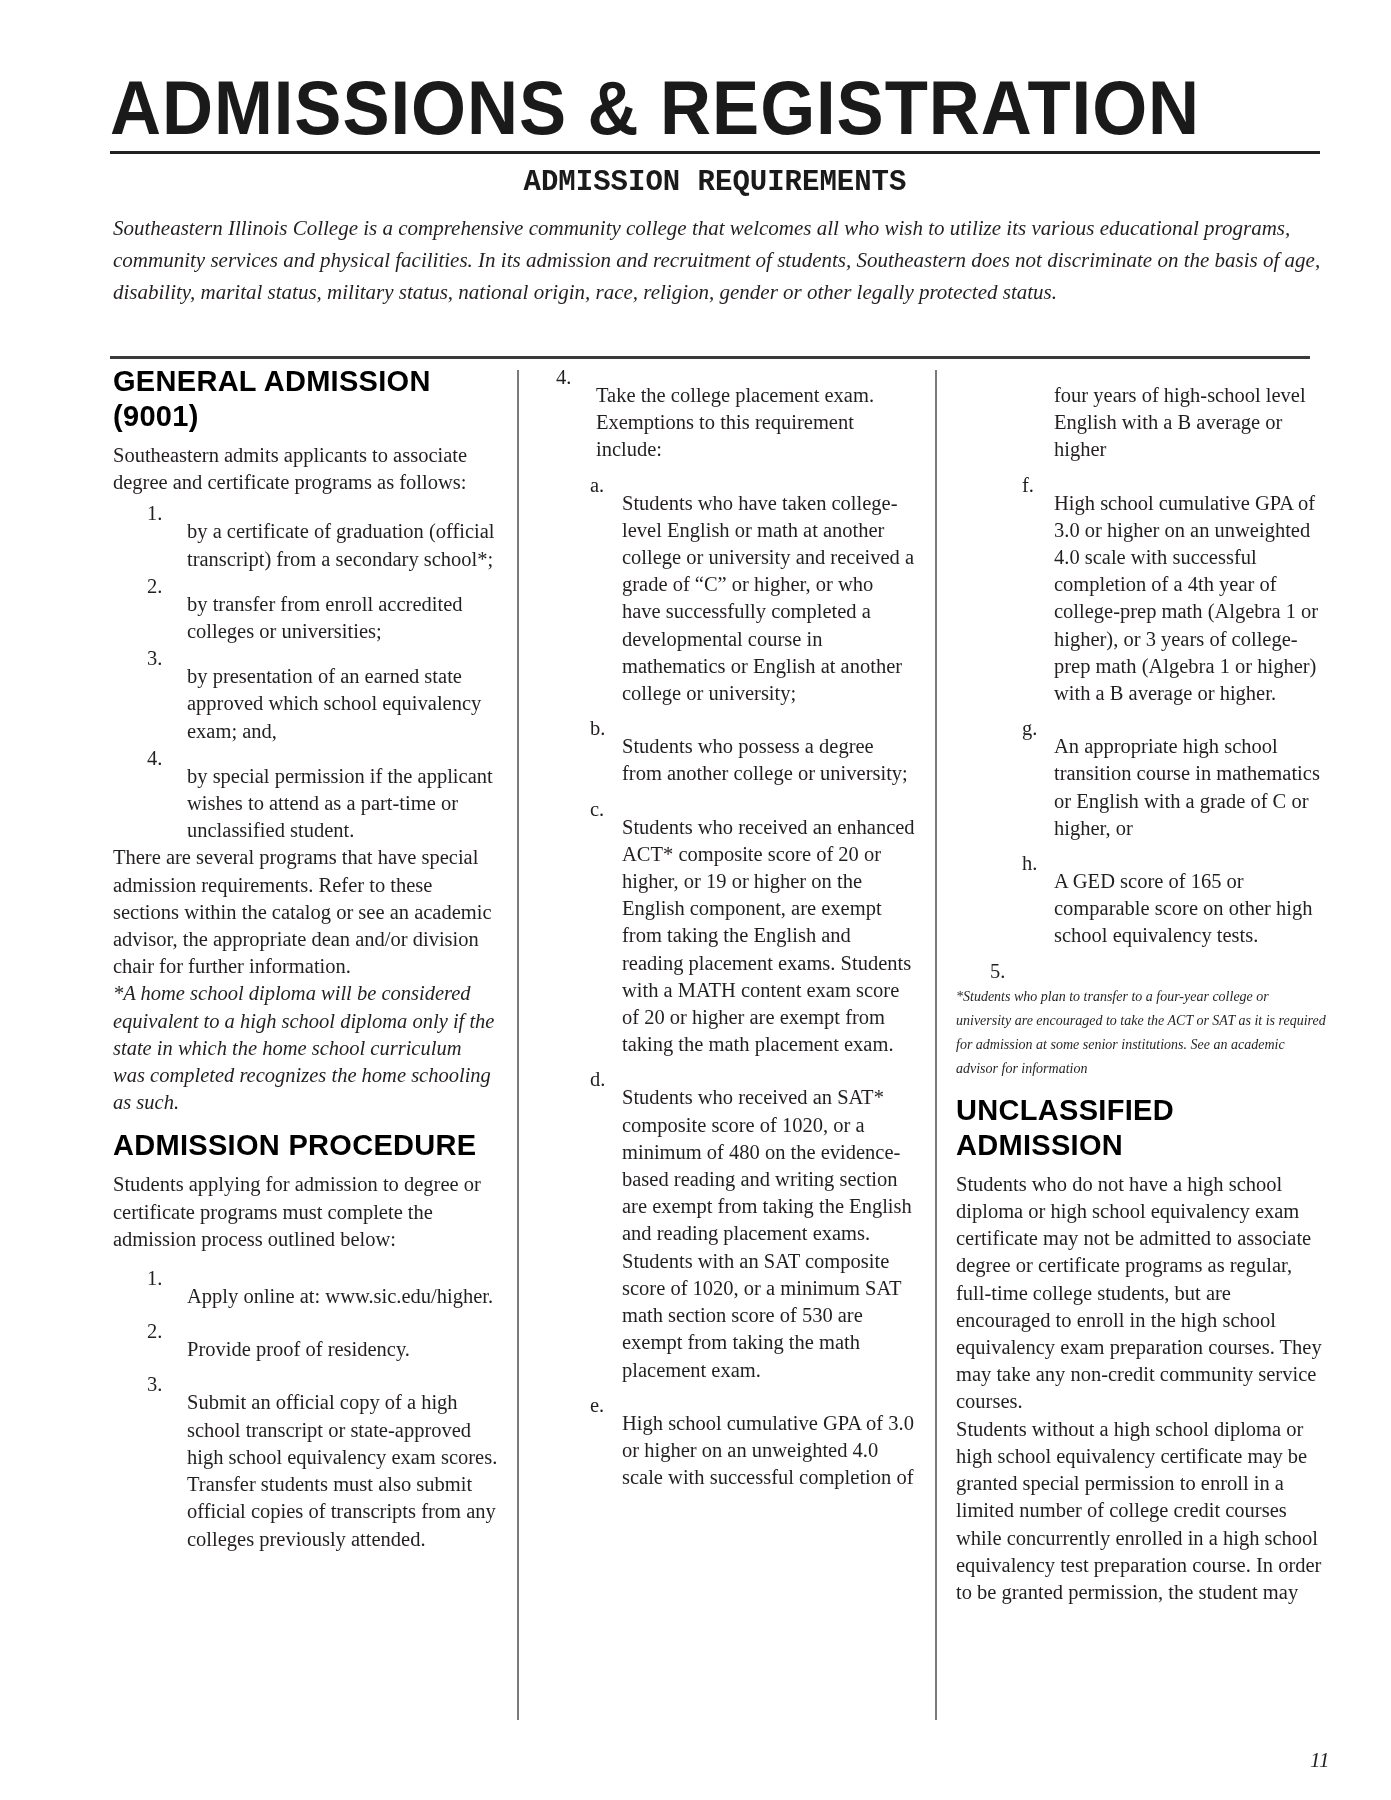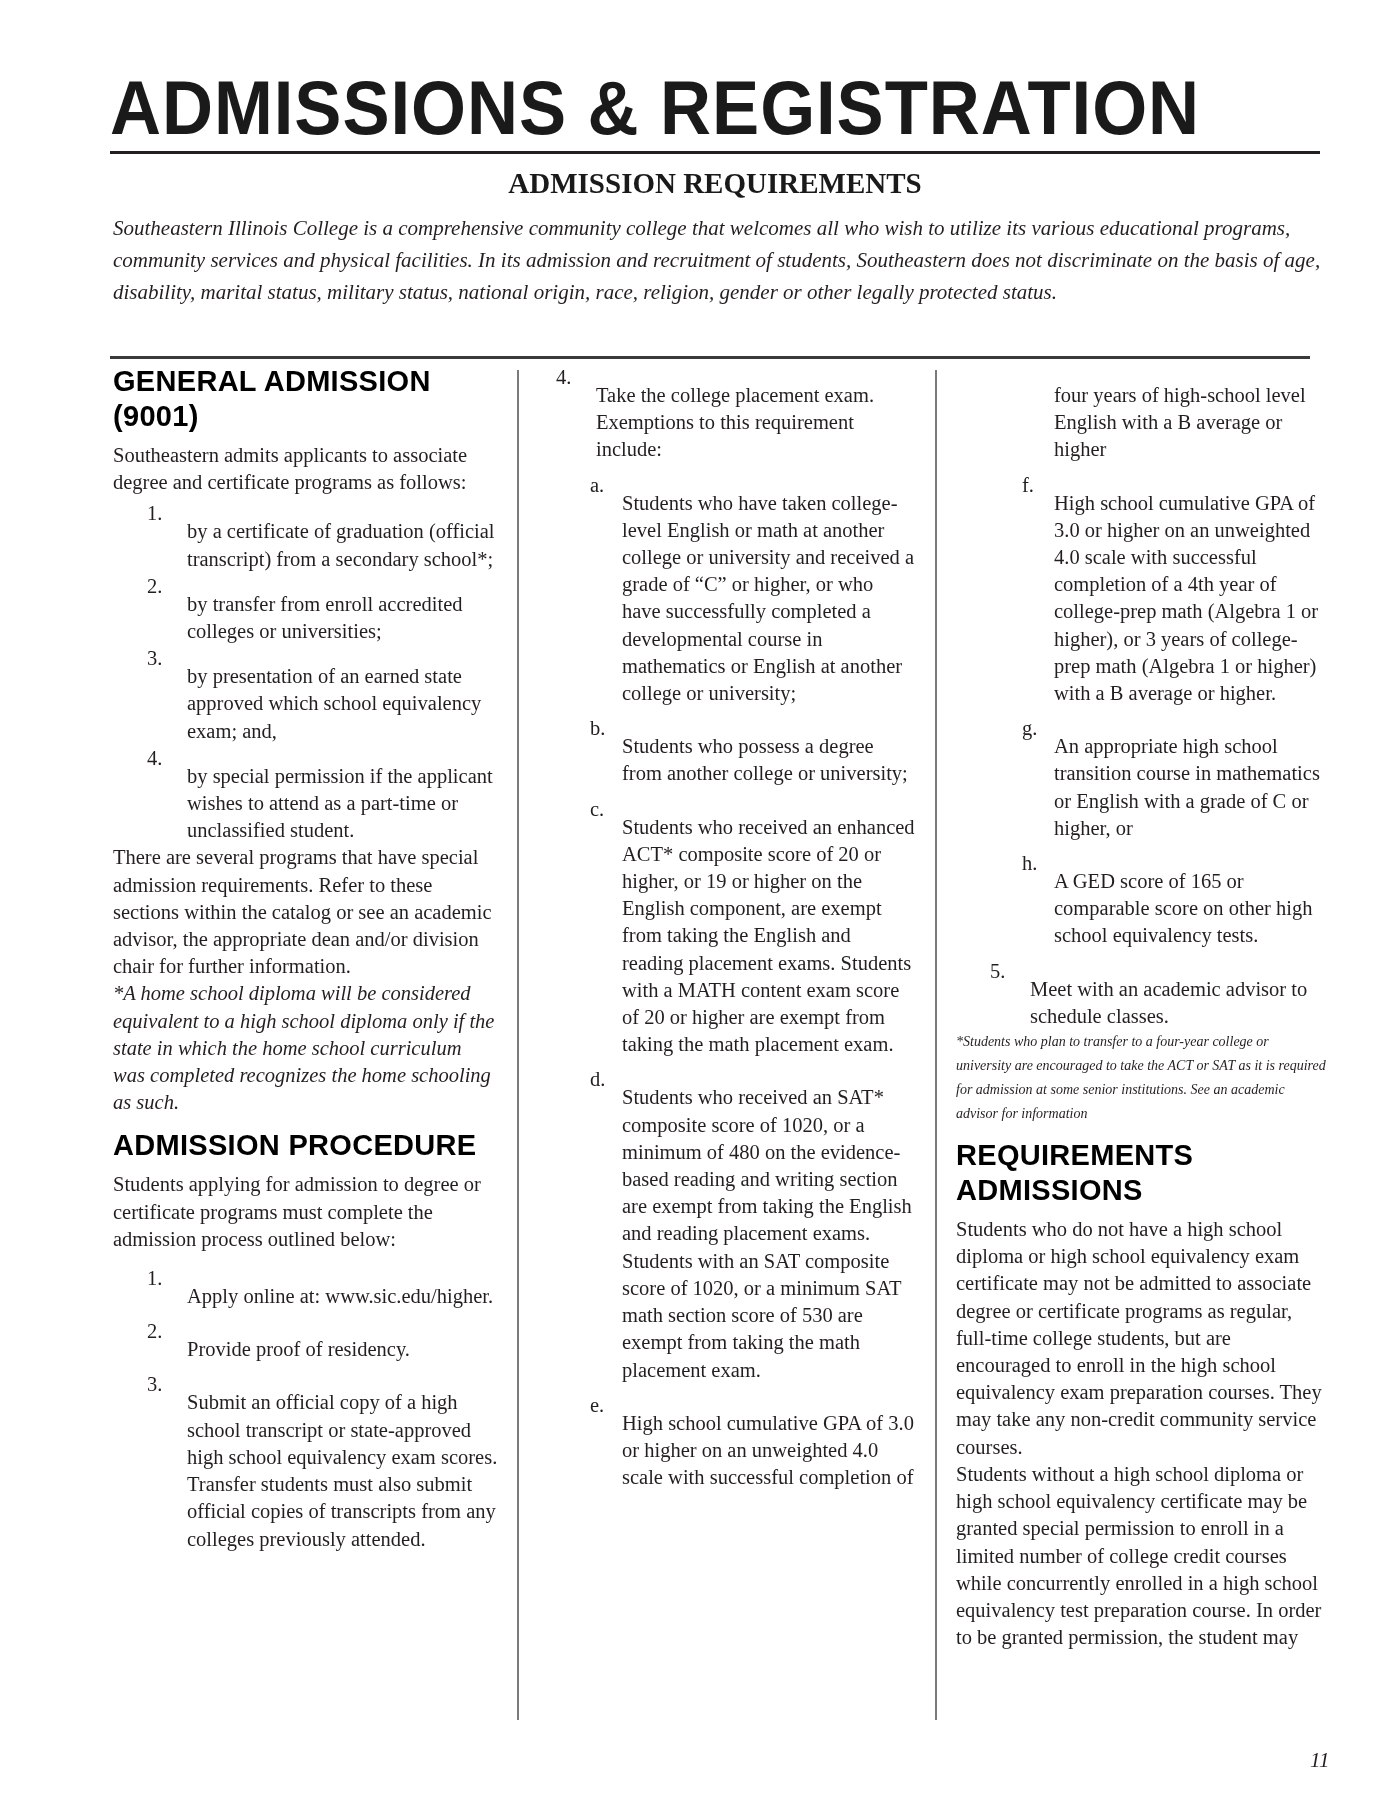--- a/index.html
+++ b/index.html
@@ -1,19 +1,19 @@
 <!DOCTYPE html>
 <html><head>
 <meta charset="utf-8">
 <style>
   html, body { margin: 0; padding: 0; background: #ffffff; }
   body { width: 1391px; height: 1800px; position: relative; overflow: hidden; color: #231f20; font-family: "Liberation Serif", serif; }
   .page-title { position: absolute; left: 110px; top: 68px; width: 1210px; margin: 0; font-family: "Liberation Sans", sans-serif; font-weight: bold; font-size: 76px; line-height: 80px; letter-spacing: 1px; transform: scaleX(0.93); transform-origin: left top; white-space: nowrap; color: #1a1a1a; }
   .rule-top { position: absolute; left: 110px; top: 151px; width: 1210px; height: 3px; background: #231f20; }
-  .subtitle { position: absolute; left: 110px; top: 166px; width: 1210px; margin: 0; text-align: center; font-family: Liberation Serif, serif; font-weight: bold; font-size: 29px; line-height: 34px; color: #1a1a1a; }
+  .subtitle { position: absolute; left: 110px; top: 166px; width: 1210px; margin: 0; text-align: center; font-family: Liberation Mono, monospace; font-weight: bold; font-size: 29px; line-height: 34px; color: #1a1a1a; }
   .intro { position: absolute; left: 113px; top: 212px; width: 1210px; margin: 0; font-style: italic; font-size: 21px; line-height: 32px; }
   .rule-mid { position: absolute; left: 110px; top: 356px; width: 1200px; height: 3px; background: #3a3a3a; }
   .divider { position: absolute; top: 370px; width: 1.5px; height: 1350px; background: #7a7a7a; }
   .col { position: absolute; top: 364px; font-size: 20.5px; line-height: 27.2px; }
   .col p { margin: 0; }
   .h2 { font-family: "Liberation Sans", sans-serif; font-weight: bold; font-size: 29px; line-height: 35px; margin: 0 0 8px 0; color: #000000; letter-spacing: 0.3px; }
   .ol { margin: 0; padding: 0; list-style: none; }
   .ol li { display: flex; }
   .ol li .num { flex: 0 0 auto; width: 40px; text-align: left; }
   .ol li .txt { flex: 1 1 auto; margin-top: 18px; }
@@ -121,22 +121,21 @@
         <span class="txt">An appropriate high school transition course in mathematics or English with a grade of C or higher, or</span>
       </li>
     <li class="gap">
         <span class="num">h.</span>
         <span class="txt">A GED score of 165 or comparable score on other high school equivalency tests.</span>
       </li>
   </ul>
   <ul class="ol" style="margin-left:34px; margin-top:8px;">
     <li>
         <span class="num">5.</span>
-        <span class="txt">Meet with an academic advisor to schedule classes.</span>
       </li>
   </ul>
   <p class="italic gap" style="font-size:14px; line-height:24px;">*Students who plan to transfer to a four-year college or university are encouraged to take the ACT or SAT as it is required for admission at some senior institutions. See an academic advisor for information</p>
-  <h3 class="h2" style="margin-top:12px;">REQUIREMENTS ADMISSIONS</h3>
+  <h3 class="h2" style="margin-top:12px;">UNCLASSIFIED ADMISSION</h3>
   <p>Students who do not have a high school diploma or high school equivalency exam certificate may not be admitted to associate degree or certificate programs as regular, full-time college students, but are encouraged to enroll in the high school equivalency exam preparation courses. They may take any non-credit community service courses.</p>
   <p class="gap">Students without a high school diploma or high school equivalency certificate may be granted special permission to enroll in a limited number of college credit courses while concurrently enrolled in a high school equivalency test preparation course. In order to be granted permission, the student may</p>
 </div>
 
 <div class="page-num">11</div>
 
 </body></html>

